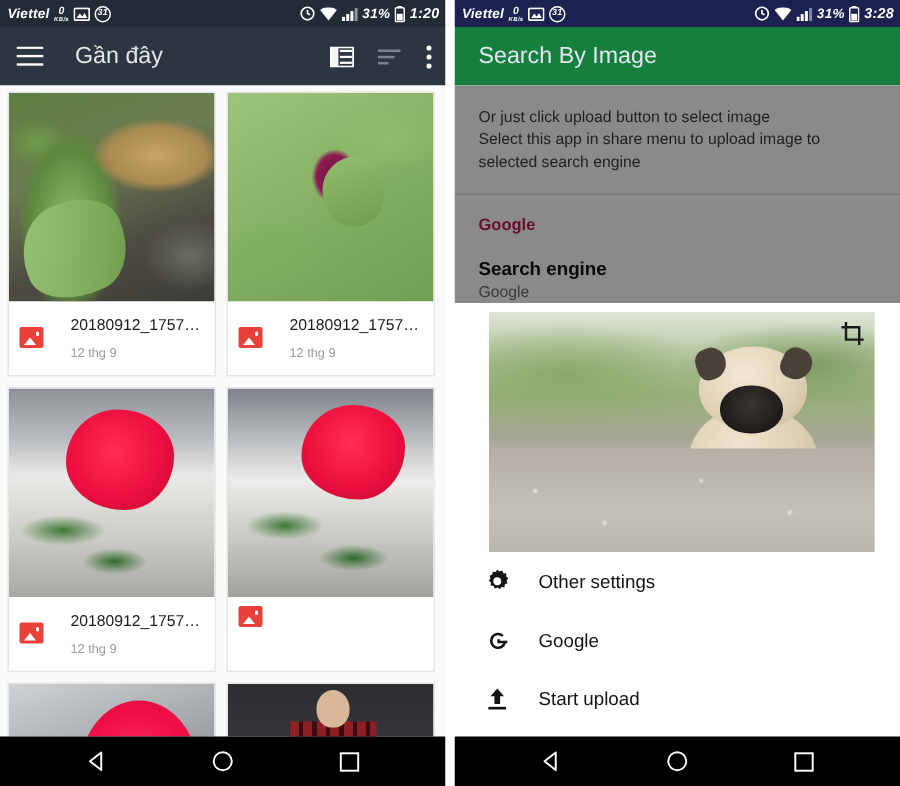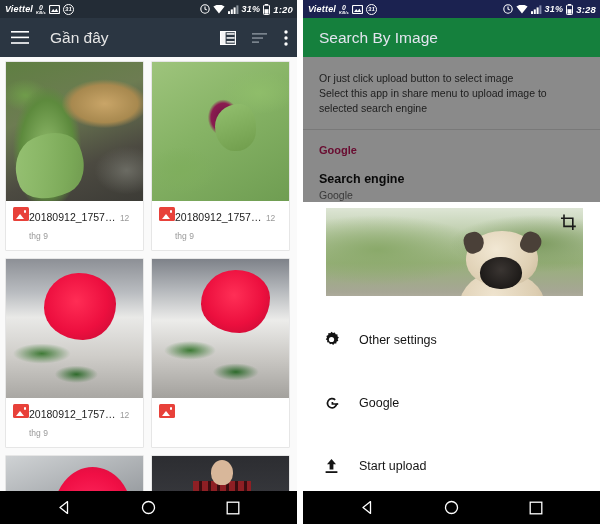--- a/index.html
+++ b/index.html
@@ -54,21 +54,21 @@
   .gallery {
     position: absolute; top: 57px; left: 0; right: 0; bottom: 33px;
     background: #fafafa; padding: 4px 5px 0 5px; overflow: hidden;
   }
   .grid-row { display: flex; gap: 7px; margin-bottom: 7px; }
   .card {
     width: 139px; background: #fff; border: 1px solid #e6e6e6;
     border-radius: 1px; overflow: hidden;
   }
   .thumb { width: 100%; height: 139px; position: relative; overflow: hidden; }
-  .card-meta { display: flex; padding: 6px 6px 7px 7px; gap: 0; background:#fff; }
+  .card-meta { display: flex; align-items: center; padding: 6px 6px 7px 7px; gap: 18px; background:#fff; }
   .file-ic {
     width: 16px; height: 14px; background: #e8413a; border-radius: 1.5px;
     position: relative; flex: none;
   }
   .file-ic:before {
     content:""; position:absolute; left:2.5px; bottom:2px; width:0; height:0;
     border-left: 4px solid transparent; border-right: 4px solid transparent;
     border-bottom: 5px solid #fff;
   }
   .file-ic:after {
@@ -199,21 +199,21 @@
     background: linear-gradient(180deg,#e3d5ba,#cbbb9b); border-radius: 30% 30% 40% 40%;
   }
   .pug .leg-b {
     position:absolute; right: 12%; bottom: 0; width: 25%; height: 20%;
     background: linear-gradient(180deg,#e5d7bd,#cdbd9d); border-radius: 40% 40% 45% 45%;
   }
   .crop-icon { position:absolute; right: 6px; top: 6px; }
 
   .menu-list { position:absolute; left:0; right:0; bottom: 33px; padding-bottom: 6px; background:#fff; }
   .menu-row {
-    height: 39px; display:flex; align-items:center; gap: 18px; padding-left: 19px; margin-top: 24px;
+    height: 39px; display:flex; align-items:center; gap: 18px; padding-left: 19px;
   }
   .menu-row .m-label { font-size: 12.5px; color:#141414; }
   .m-ic { width: 19px; display:flex; align-items:center; justify-content:center; }
 
   
   .navbar {
     position:absolute; left:0; right:0; bottom:0; height:33px; background:#000000;
     display:flex; align-items:center; justify-content:space-around; padding: 0 22px;
   }
 </style>

